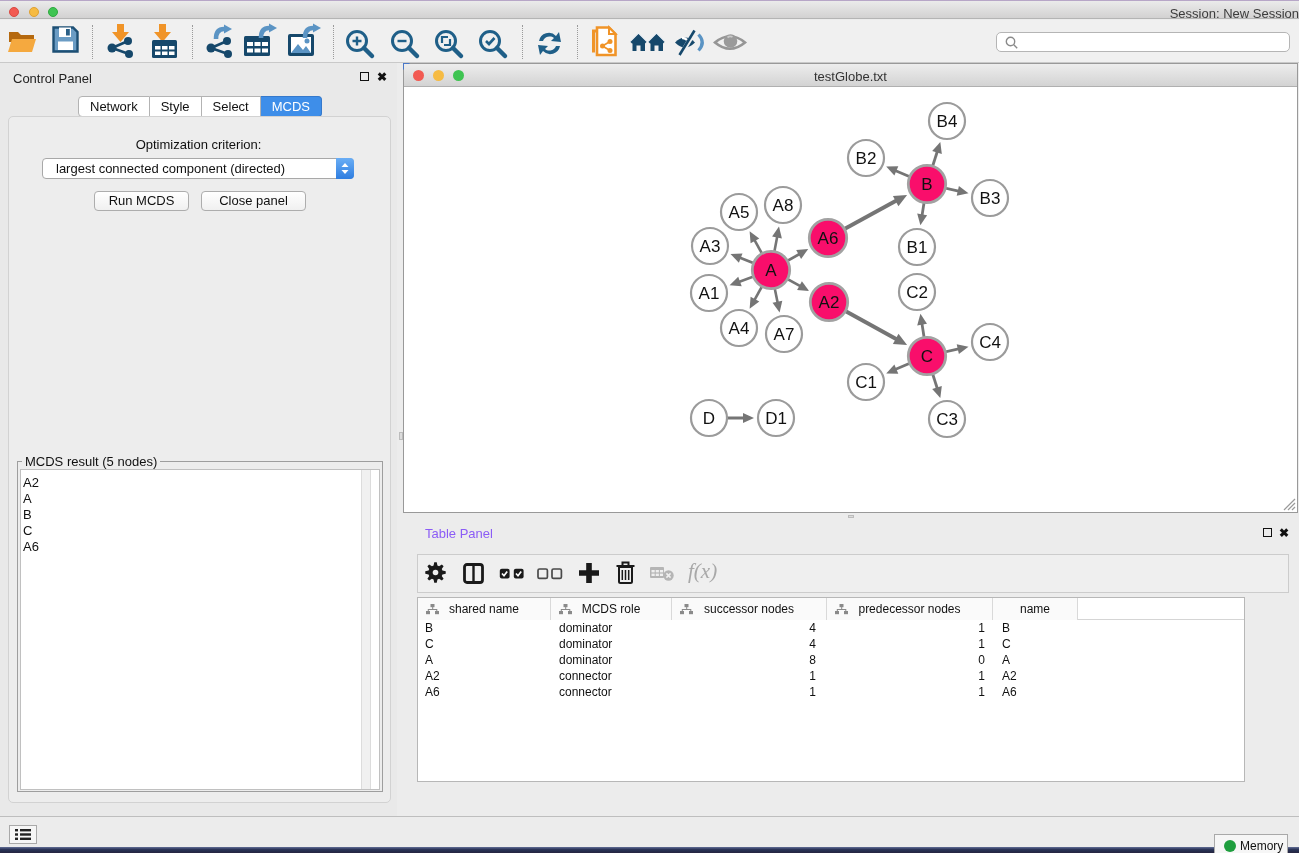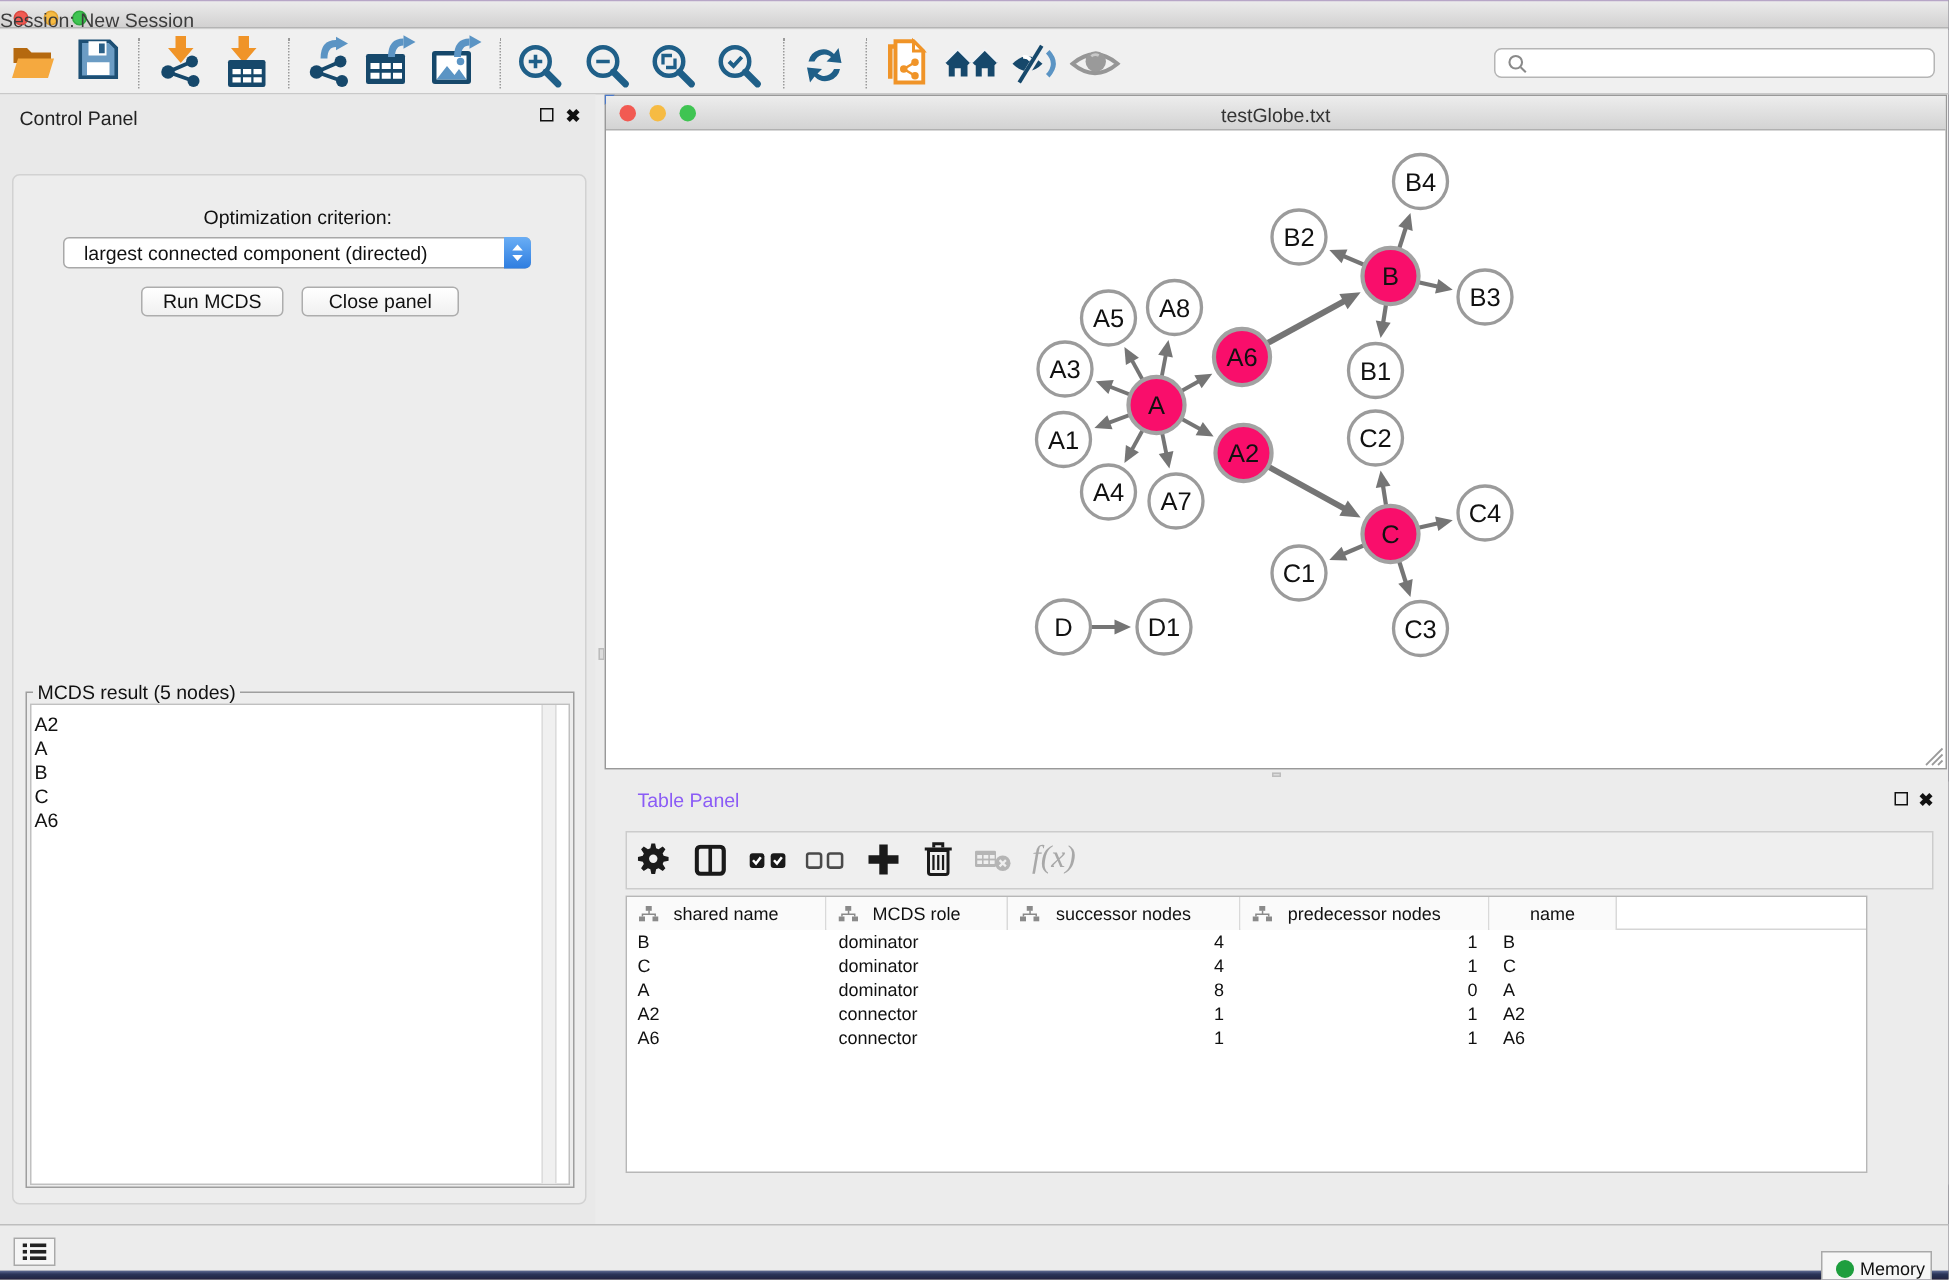--- a/index.html
+++ b/index.html
@@ -3,21 +3,21 @@
 <meta charset="utf-8">
 <style>
 * { margin:0; padding:0; box-sizing:border-box; }
 html,body { width:1299px; height:853px; overflow:hidden; }
 body { font-family:"Liberation Sans", sans-serif; background:#232031; position:relative; }
 .abs { position:absolute; }
 #win { left:0; top:0; width:1299px; height:847px; background:#ececec; }
 #purple { left:0; top:0; width:1299px; height:1px; background:#b7a6c7; }
 #titlebar { left:0; top:1px; width:1299px; height:18px; background:linear-gradient(#ebebeb,#d2d1d1); border-bottom:1px solid #b4b4b4; }
 #titlebar .tl { position:absolute; width:10px; height:10px; border-radius:50%; top:6px; }
-#title-text { position:absolute; left:0; right:0; top:5px; text-align:left; font-size:13px; color:#3c3c3c; }
+#title-text { position:absolute; left:0; right:0; top:5px; text-align:right; font-size:13px; color:#3c3c3c; }
 #toolbar { left:0; top:20px; width:1299px; height:43px; background:#f0f0f0; border-bottom:1px solid #c9c9c9; }
 .sep { position:absolute; top:5px; height:34px; width:0; border-left:1px dotted #9a9a9a; }
 #searchbox { position:absolute; left:996px; top:12px; width:294px; height:20px; background:#fff; border:1px solid #b5b5b5; border-radius:5px; }
 
 #cp { left:0; top:63px; width:397px; height:753px; background:#e9e9e9; }
 #cp-title { position:absolute; left:13px; top:8px; font-size:13px; color:#222; }
 .wicons { position:absolute; top:7px; font-size:12px; color:#111; }
 .tabs { position:absolute; display:flex; }
 .tab { height:21px; border:1px solid #b3b3b3; border-left:none; background:#fff; font-size:13px; color:#111; text-align:center; line-height:19px; padding:0 11px; }
 .tab.first { border-left:1px solid #b3b3b3; border-radius:4px 0 0 4px; }
@@ -196,20 +196,26 @@
       <svg width="16" height="16" style="position:absolute;left:7px;top:2px" viewBox="0 0 16 16">
         <circle cx="6.5" cy="6.5" r="4.2" fill="none" stroke="#8a8a8a" stroke-width="1.4"></circle>
         <line x1="9.8" y1="9.8" x2="13.2" y2="13.2" stroke="#8a8a8a" stroke-width="1.4"></line>
       </svg>
     </div>
 </div>
 <div class="abs" id="cp">
   <div id="cp-title">Control Panel</div>
   <div class="wicons" style="left:360px;top:9px;width:9px;height:9px;border:1.5px solid #111;"></div>
   <div class="wicons" style="left:377px;font-weight:bold;">✖</div>
+  <div class="tabs" style="left:78px;top:33px;">
+    <div class="tab first">Network</div>
+      <div class="tab">Style</div>
+      <div class="tab">Select</div>
+      <div class="tab sel last">MCDS</div>
+  </div>
   <div id="cp-pane"></div>
   <div id="dropdown">largest connected component (directed)<div id="dd-btn"><svg width="18" height="21" viewBox="0 0 18 21">
           <path d="M9 5 L12.5 9 L5.5 9 Z" fill="#fff"></path>
           <path d="M9 16 L12.5 12 L5.5 12 Z" fill="#fff"></path>
         </svg></div></div>
   <div id="opt-label">Optimization criterion:</div>
   <div class="btn" style="left:94px;top:128px;width:95px;">Run MCDS</div>
   <div class="btn" style="left:201px;top:128px;width:105px;">Close panel</div>
   <div id="mcds-box">
     <div id="mcds-label">MCDS result (5 nodes)</div>

